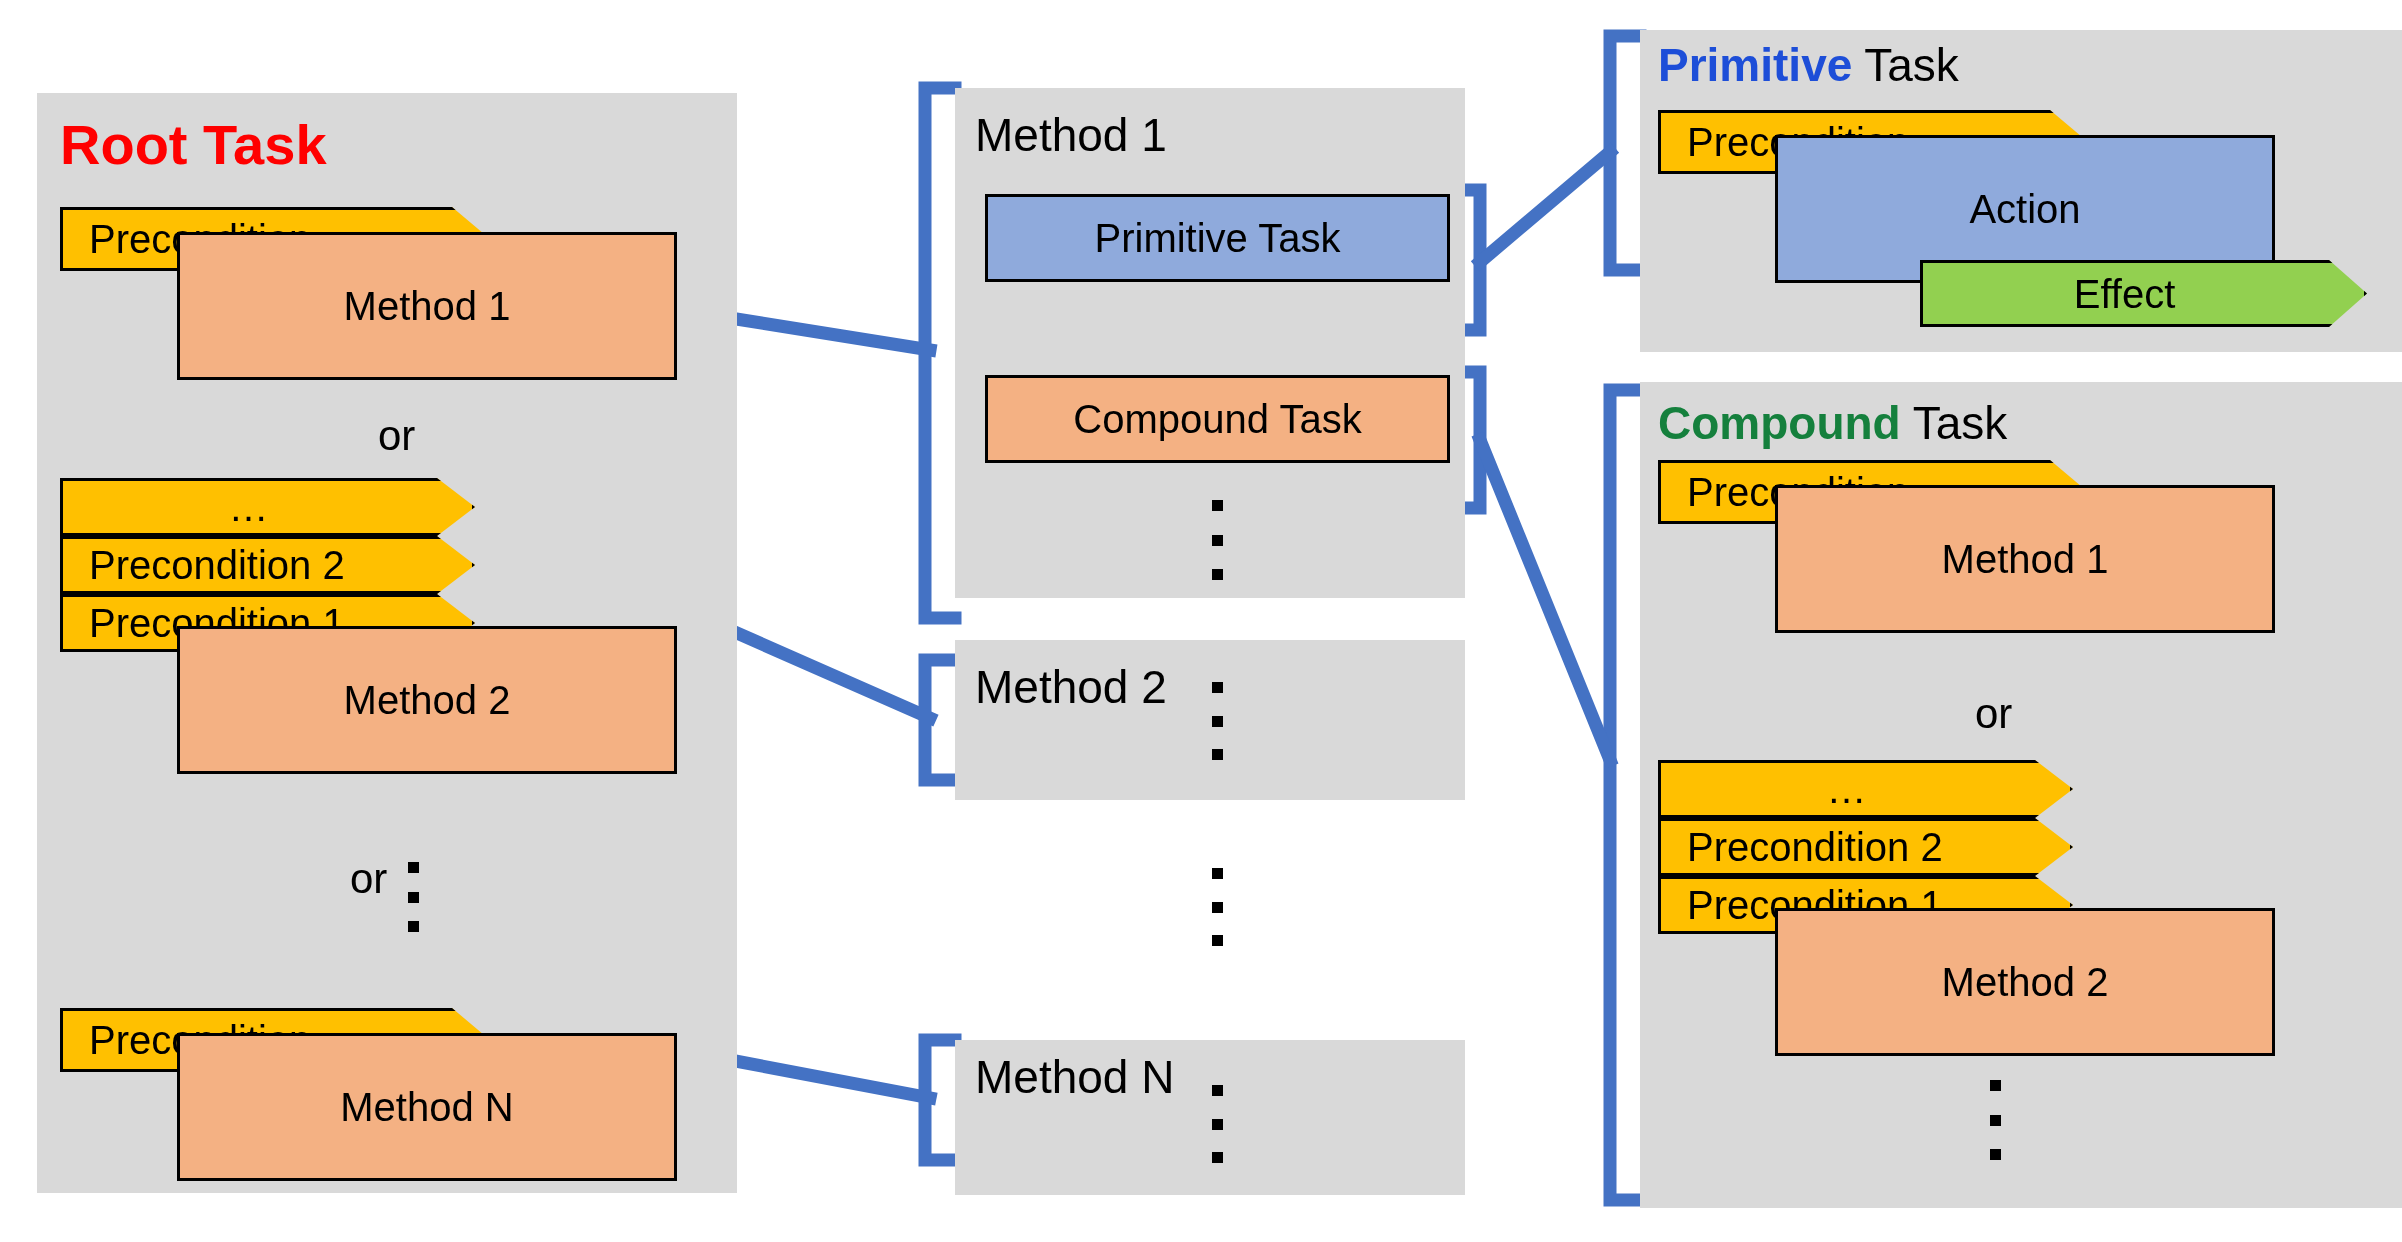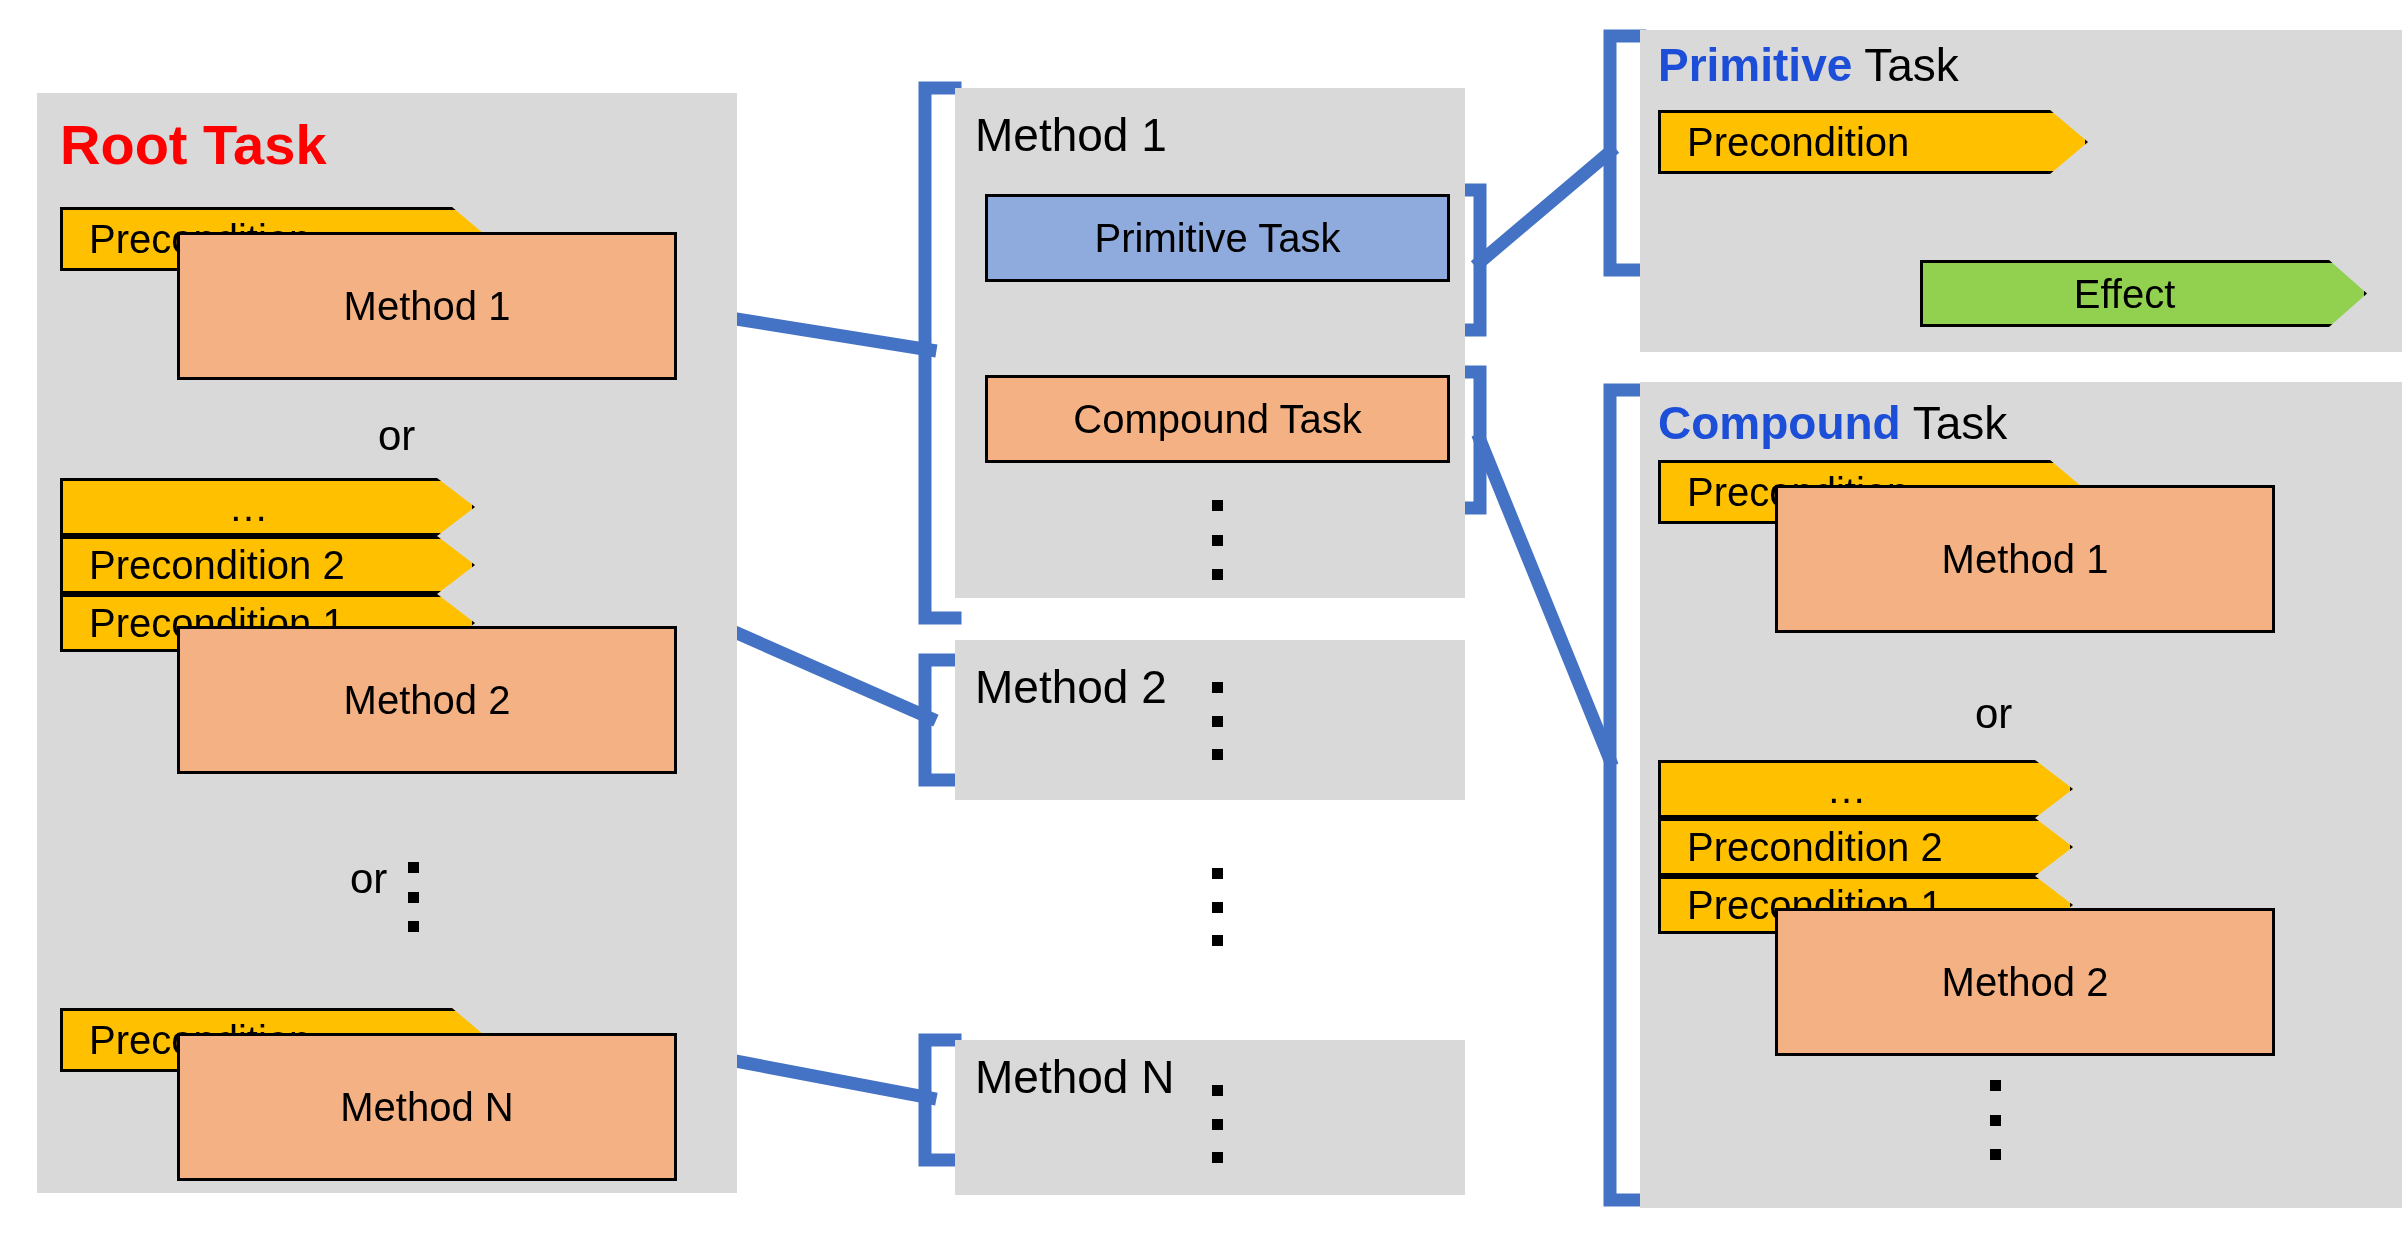--- a/index.html
+++ b/index.html
@@ -9,21 +9,21 @@
 
   
   .panel{position:absolute;background:#D9D9D9;}
 
   
   .ptitle{position:absolute;white-space:nowrap;color:#000;font-weight:400;}
   .ptitle.big{font-size:56px;font-weight:bold;color:#FF0000;}
   .ptitle.kw{font-size:46px;}
   .ptitle.kw b{font-weight:bold;}
   .kw-prim b{color:#1d4ed8;}
-  .kw-comp b{color:#1d4ed8;margin-top:44px;}
+  .kw-comp b{color:#15803d;margin-top:44px;}
   .ptitle.plain{font-size:46px;}
 
   
   .chev{position:absolute;background:#FFC000;border:3px solid #000;
         box-sizing:border-box;
         display:flex;align-items:center;
         clip-path:polygon(0 0, calc(100% - 38px) 0, 100% 50%, calc(100% - 38px) 100%, 0 100%);
         font-size:0;}
   .chev > span{padding-left:26px;font-size:40px;color:#000;line-height:1;}
   .chev.ctr > span{width:100%;text-align:center;padding-left:0;padding-right:38px;}
@@ -168,20 +168,23 @@
       <i></i>
   </div>
 
   <div class="panel" style="left:1640px;top:30px;width:762px;height:322px;"></div>
   <div class="ptitle kw kw-prim" style="left:1658px;top:38px;">
     <b>Primitive</b><span> Task</span>
   </div>
   <div class="chev" style="left:1658px;top:110px;width:430px;height:64px;">
     <span>Precondition</span>
   </div>
+  <div class="rect act" style="left:1775px;top:135px;width:500px;height:148px;">
+    <span>Action</span>
+  </div>
   <div class="chev eff" style="left:1920px;top:260px;width:447px;height:67px;">
     <span class="effspan" style="width:100%;text-align:center;padding-left:0;padding-right:38px;">Effect</span>
   </div>
 
   <div class="panel" style="left:1640px;top:382px;width:762px;height:826px;"></div>
   <div class="ptitle kw kw-comp" style="left:1658px;top:396px;">
     <b>Compound</b><span> Task</span>
   </div>
 
   <div class="chev" style="left:1658px;top:460px;width:430px;height:64px;">

